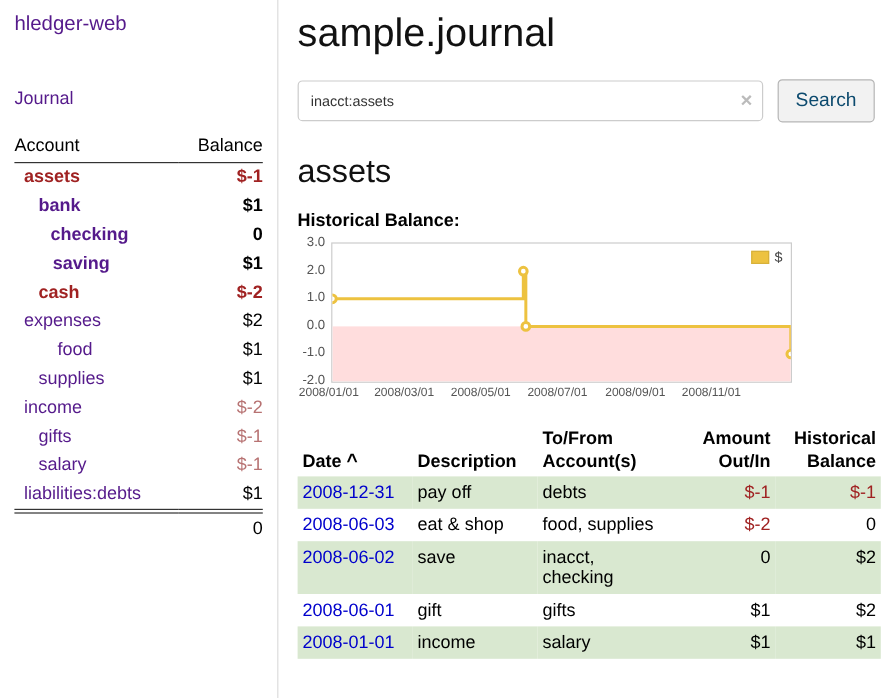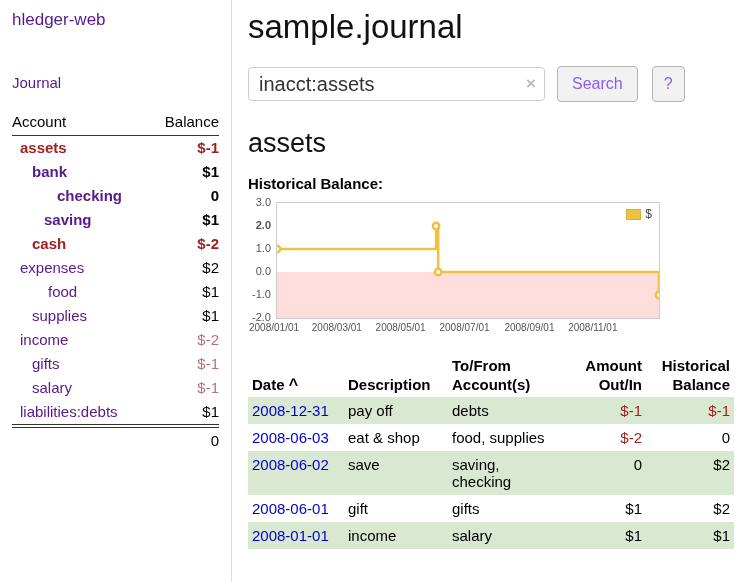--- a/index.html
+++ b/index.html
@@ -22,24 +22,24 @@
   .purple-link{color:#551a8b;}
   .neg{color:#a02222;}
   .neg-muted{color:#b77272;}
   .accounts tfoot td{border-top:4px double #333;padding-top:4px;}
 
   
   .main{flex:1;box-sizing:border-box;padding:0 8px 0 16px;}
   h1.page-title{font-size:33px;font-weight:400;margin:8px 0 20px;color:#111;}
   .search-row{display:flex;align-items:center;margin-bottom:26px;}
   .search-box{position:relative;}
-  .search-input{width:297px;height:34px;box-sizing:border-box;border:1px solid #ccc;border-radius:4px;
-    font-size:20px;padding:0 40px 0 10px;color:#333;font-family:inherit;}
+  .search-input{width:388px;height:34px;box-sizing:border-box;border:1px solid #ccc;border-radius:4px;
+    font-size:12px;padding:0 40px 0 10px;color:#333;font-family:inherit;}
   .clear-x{position:absolute;right:9px;top:7px;color:#bbb;font-size:17px;font-weight:bold;}
-  .btn{height:36px;margin-left:12px;padding:0 14px;font-size:16px;font-family:inherit;color:#8b5cf6;
+  .btn{height:36px;margin-left:12px;padding:0 14px;font-size:16px;font-family:inherit;color:#0c4a6e;
     background:#f2f2f2;border:1px solid #b5b5b5;border-radius:4px;cursor:pointer;}
   .btn.help{margin-left:14px;padding:0 11px;}
   h2.account-heading{font-size:27px;font-weight:400;margin:0 0 16px;color:#111;}
   .chart-title{font-size:15px;font-weight:bold;margin-bottom:10px;}
 
   
   .chart{margin-bottom:20px;}
   .chart-inner{display:flex;}
   .ylabels{width:28px;position:relative;font-size:11px;color:#545454;}
   .ytick{position:absolute;right:5px;transform:translateY(-50%);}
@@ -81,21 +81,21 @@
     <td><a style="display: inline-block; margin-left: 8px;" class="neg">assets</a></td>
     <td class="right neg">$-1</td>
   </tr>
 
   <tr class="bold">
     <td><a style="display: inline-block; margin-left: 20px;" class="purple-link">bank</a></td>
     <td class="right">$1</td>
   </tr>
 
   <tr class="bold">
-    <td><a style="display: inline-block; margin-left: 45px;" class="purple-link">checking</a></td>
+    <td><a style="display: inline-block; margin-left: 30px;" class="purple-link">checking</a></td>
     <td class="right">0</td>
   </tr>
 
   <tr class="bold">
     <td><a style="display: inline-block; margin-left: 32px;" class="purple-link">saving</a></td>
     <td class="right">$1</td>
   </tr>
 
   <tr class="bold">
     <td><a style="display: inline-block; margin-left: 20px;" class="neg">cash</a></td>
@@ -158,21 +158,21 @@
       <button class="btn help">?</button>
     </div>
 
     <h2 class="account-heading">assets</h2>
     <div class="chart-title">Historical Balance:</div>
 
     <div class="chart">
       <div class="chart-inner">
         <div class="ylabels">
             <div class="ytick" style="top: 0px;">3.0</div>
-            <div class="ytick" style="top: 23px; font-weight: bold;">2.0</div>
+            <div class="ytick" style="top: 23px;">2.0</div>
             <div class="ytick" style="top: 46px;">1.0</div>
             <div class="ytick" style="top: 69px;">0.0</div>
             <div class="ytick" style="top: 92px;">-1.0</div>
             <div class="ytick" style="top: 115px; margin-left: 40px;">-2.0</div>
           </div>
         <div class="plot">
           <svg width="382" height="115">
               <rect x="0" y="69" width="382" height="46" fill="#ffdddd"></rect>
               <path d="M 0.0 46.0 H 159.1 V 23.0 H 161.2 V 69.0 H 382.0 V 92.0" fill="none" stroke="#edc240" stroke-width="2.5"></path>
               <circle cx="0.0" cy="46.0" r="3.2" fill="#ffffff" stroke="#edc240" stroke-width="2.5"></circle>
@@ -229,21 +229,21 @@
     <td><a class="date-link">2008-06-03</a></td>
     <td>eat &amp; shop</td>
     <td>food, supplies</td>
     <td class="right neg">$-2</td>
     <td class="right">0</td>
   </tr>
 
   <tr class="stripe">
     <td><a class="date-link">2008-06-02</a></td>
     <td>save</td>
-    <td>saving, checking</td>
+    <td>inacct, checking</td>
     <td class="right">0</td>
     <td class="right">$2</td>
   </tr>
 
   <tr>
     <td><a class="date-link">2008-06-01</a></td>
     <td>gift</td>
     <td>gifts</td>
     <td class="right">$1</td>
     <td class="right">$2</td>

